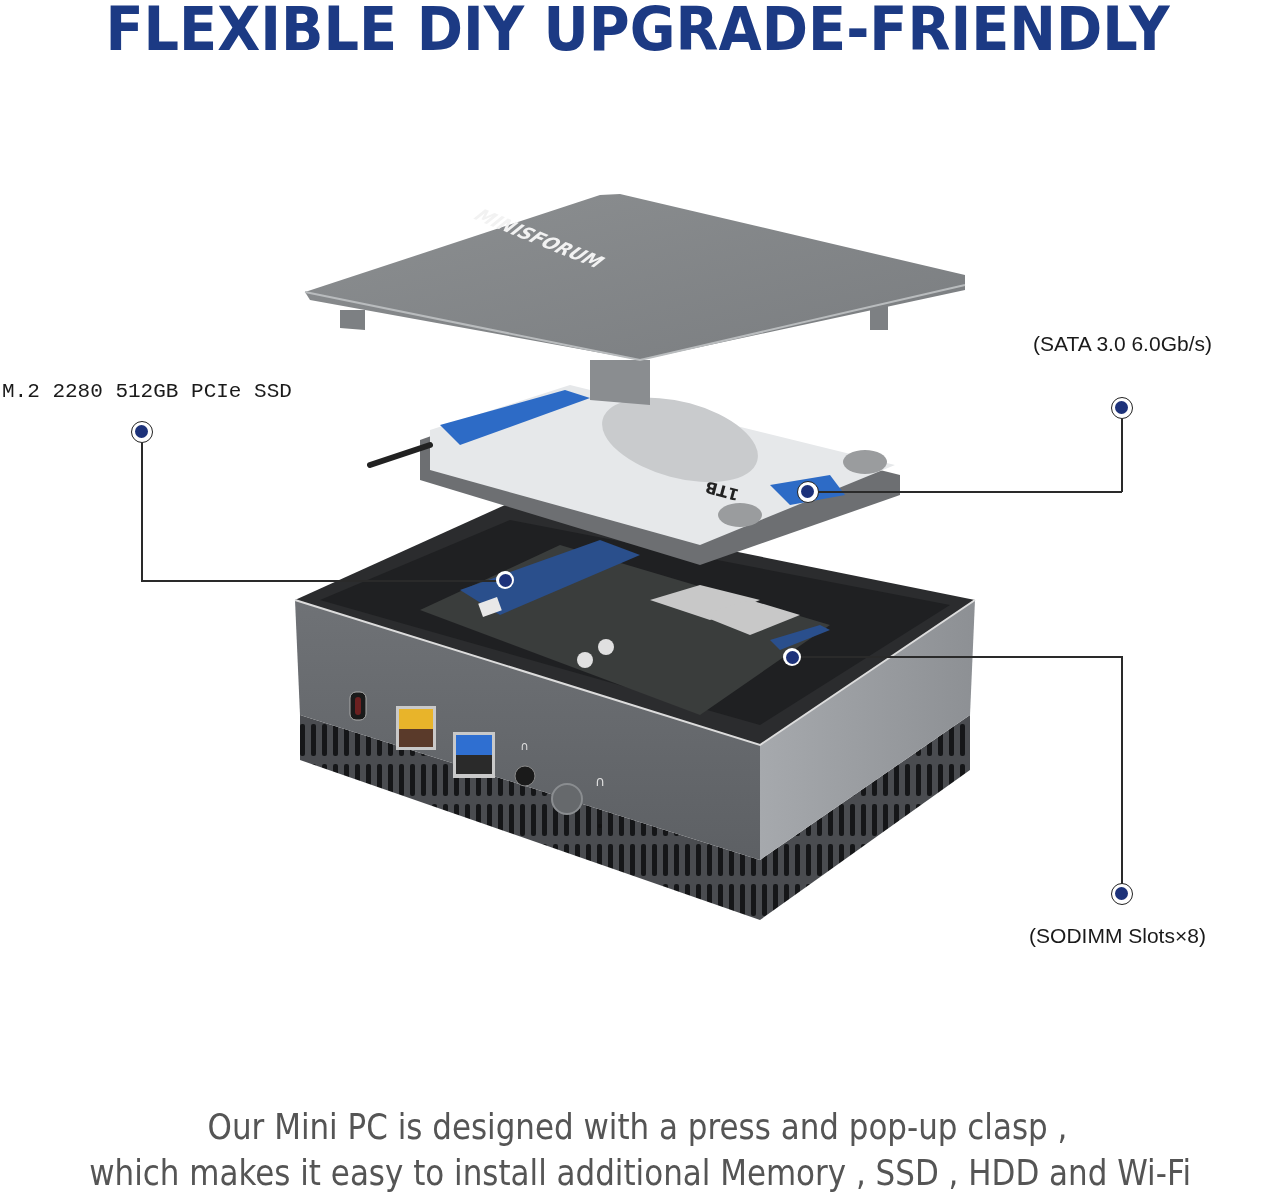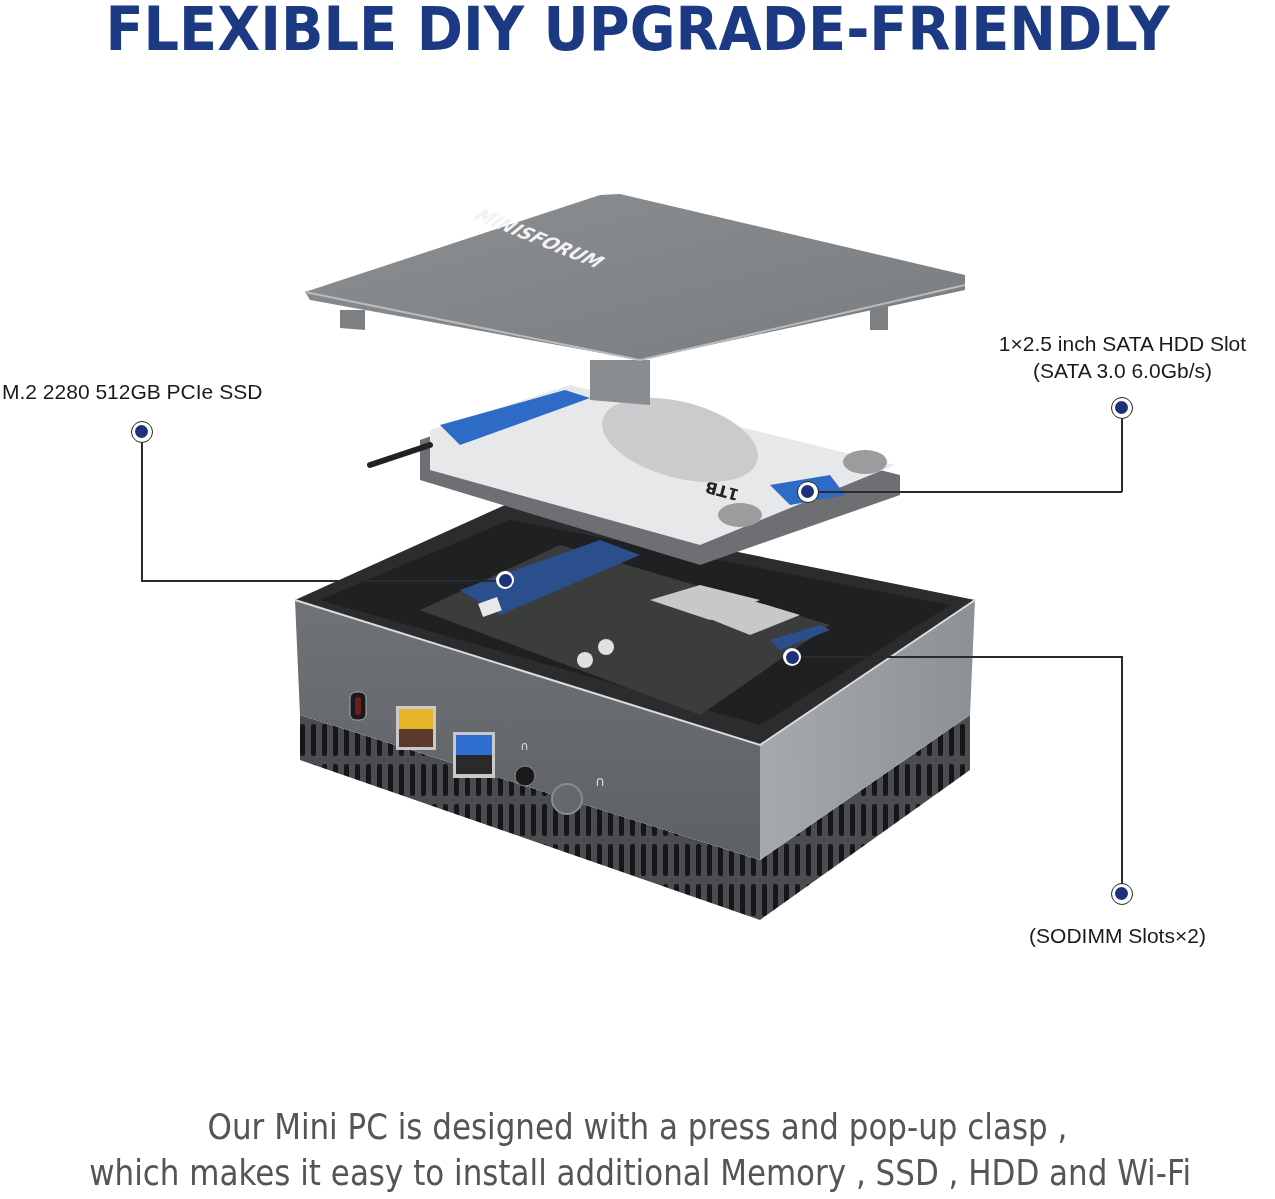--- a/index.html
+++ b/index.html
@@ -2,21 +2,21 @@
 <html><head>
 <meta charset="utf-8">
 <style>
   html, body { margin: 0; padding: 0; background: #ffffff; }
   body { width: 1275px; height: 1199px; position: relative; overflow: hidden;
          font-family: "Liberation Sans", "DejaVu Sans", sans-serif; }
   .headline { position: absolute; left: 0; top: -6px; width: 1275px; text-align: center;
               font-family: "DejaVu Sans", sans-serif; font-weight: bold; font-size: 60px;
               letter-spacing: 0px; color: #1c3a84; transform: scaleX(0.93); transform-origin: center; white-space: nowrap; }
   .label { position: absolute; color: #1a1a1a; font-size: 21px; line-height: 27px; text-align: center; white-space: nowrap; }
-  .label-ssd { left: 2px; top: 378px; text-align: center; }
+  .label-ssd { left: 2px; top: 378px; text-align: center; font-family: Liberation Mono, monospace; }
   .label-hdd { left: 975px; top: 330px; width: 295px; }
   .label-ram { left: 965px; top: 922px; width: 305px; }
   .caption { position: absolute; left: 0; width: 1275px; color: #555; font-size: 36px; text-align: center;
              font-family: "DejaVu Sans", sans-serif; white-space: nowrap; transform: scaleX(0.86); transform-origin: center; }
   .cap1 { top: 1106px; }
   .cap2 { top: 1152px; }
   .dot { position: absolute; width: 22px; height: 22px; border-radius: 50%; background: #fff;
          border: 1.5px solid #222; box-sizing: border-box; }
   .dot::after { content: ""; position: absolute; left: 3px; top: 3px; width: 13px; height: 13px; border-radius: 50%; background: #1d327a; }
   .line { position: absolute; background: #2a2a2a; }
@@ -106,30 +106,29 @@
   </g>
 </svg>
 
 <div class="label label-ssd">M.2 2280 512GB PCIe SSD</div>
 <div class="dot" style="left:131px; top:421px;"></div>
 <div class="line" style="left:141px; top:443px; width:1.5px; height:138px;"></div>
 <div class="line" style="left:141px; top:580px; width:365px; height:1.5px;"></div>
 <div class="dot" style="left:496px; top:571px; width:18px; height:18px; border:none;"></div>
 
 <div class="label label-hdd">
-  <div>1×2.5 inch SATA HDD Slot</div>
   <div>(SATA 3.0 6.0Gb/s)</div>
 </div>
 <div class="dot" style="left:1111px; top:397px;"></div>
 <div class="line" style="left:1121px; top:419px; width:1.5px; height:73px;"></div>
 <div class="line" style="left:815px; top:491px; width:307px; height:1.5px;"></div>
 <div class="dot" style="left:797px; top:481px;"></div>
 
 <div class="line" style="left:795px; top:656px; width:326px; height:1.5px;"></div>
 <div class="line" style="left:1121px; top:656px; width:1.5px; height:228px;"></div>
 <div class="dot" style="left:1111px; top:883px;"></div>
 <div class="dot" style="left:783px; top:648px; width:18px; height:18px; border:none;"></div>
 <div class="label label-ram">
-  <div>(SODIMM Slots×2)</div>
+  <div>(SODIMM Slots×8)</div>
 </div>
 
 <div class="caption cap1">Our Mini PC is designed with a press and pop-up clasp ,</div>
 <div class="caption cap2">which makes it easy to install additional Memory , SSD , HDD and Wi-Fi</div>
 
 </body></html>

